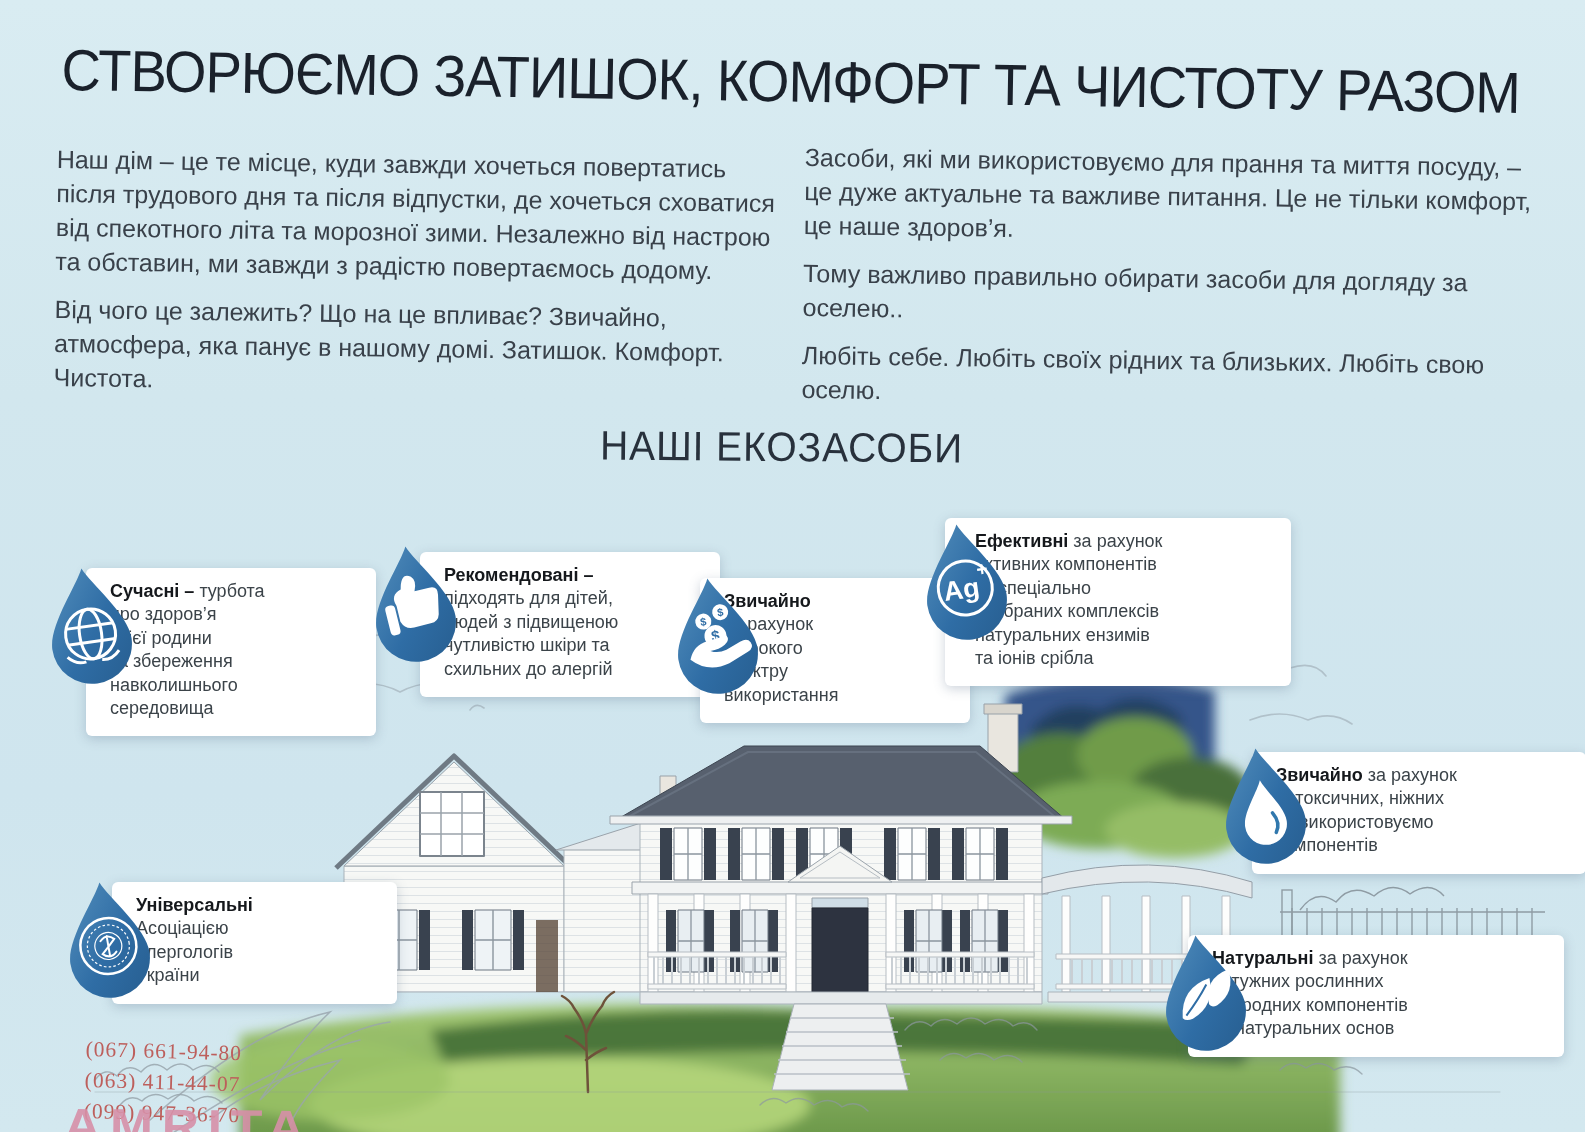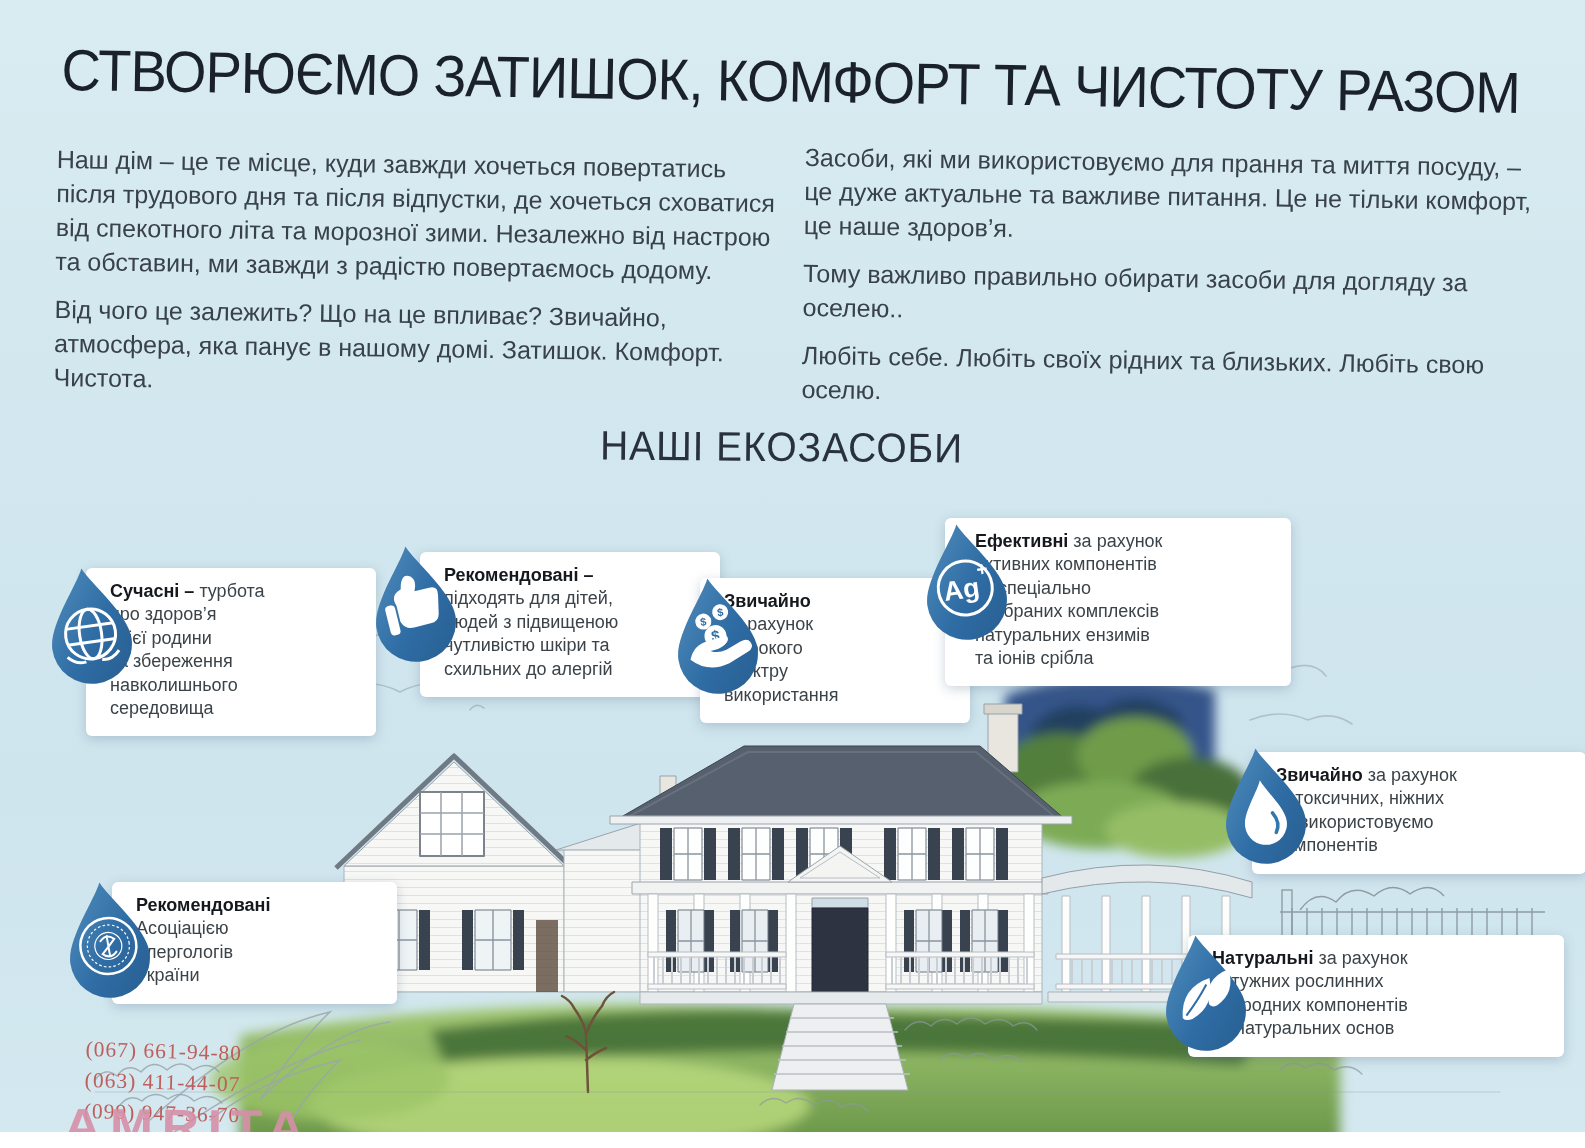--- a/index.html
+++ b/index.html
@@ -393,21 +393,21 @@
   <div class="card card-recommended">
     <svg class="drop" viewBox="0 0 112 126">
       <path d="M56,8 C49,24 16,60 16,84 a40,40 0 0 0 80,0 C96,60 63,24 56,8 Z" fill="url(#dropGrad)" transform="rotate(-8 56 70)"></path>
       <g transform="rotate(-10 56 70)" stroke="#ffffff" fill="none">
         <circle cx="56" cy="72" r="28" stroke-width="2.5"></circle>
         <circle cx="56" cy="72" r="21" stroke-width="1.2" stroke-dasharray="2.6 2.2"></circle>
         <circle cx="56" cy="72" r="13.5" stroke-width="1.2"></circle>
         <path d="M56,62 v20 M49,66 q7,-7 14,0 q-7,7 -14,13 q7,7 14,0" stroke-width="2" stroke-linecap="round"></path>
       </g>
     </svg>
-    <div class="card-text"><span class="card-title">Рекомендовані</span><span>
+    <div class="card-text"><span class="card-title">Універсальні</span><span>
 Асоціацією
 алергологів
 України</span></div>
   </div>
 
   <div class="card card-natural">
     <svg class="drop" viewBox="0 0 112 126">
       <path d="M56,8 C49,24 16,60 16,84 a40,40 0 0 0 80,0 C96,60 63,24 56,8 Z" fill="url(#dropGrad)" transform="rotate(-8 56 70)"></path>
       <g transform="rotate(-8 56 70)" fill="#ffffff">
         <path d="M32,88 Q34,58 64,52 Q66,80 42,90 Q35,92 32,88 Z"></path>

